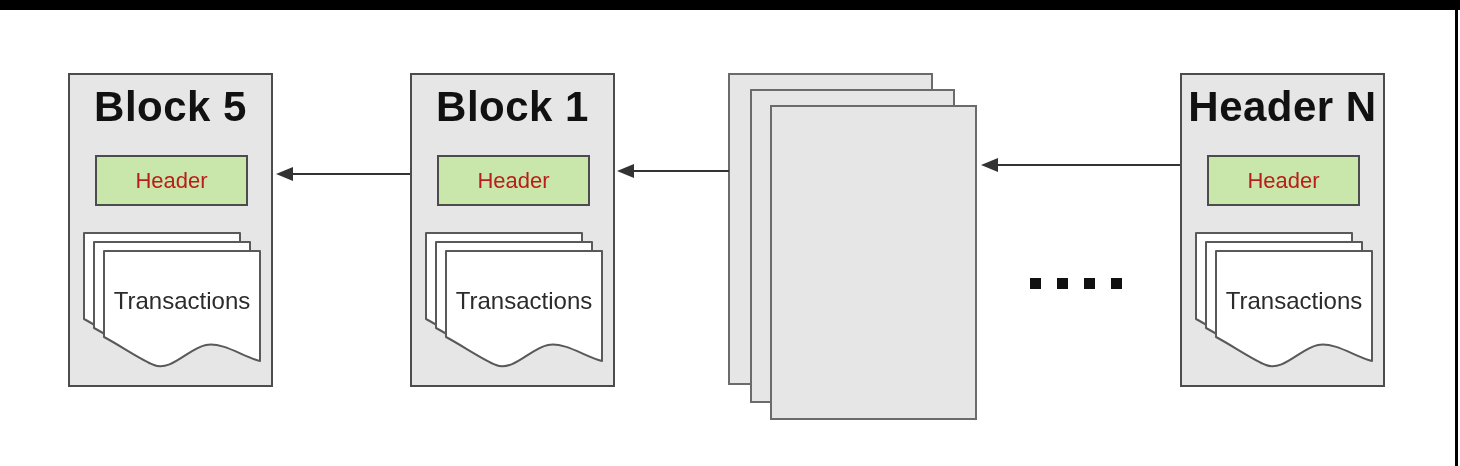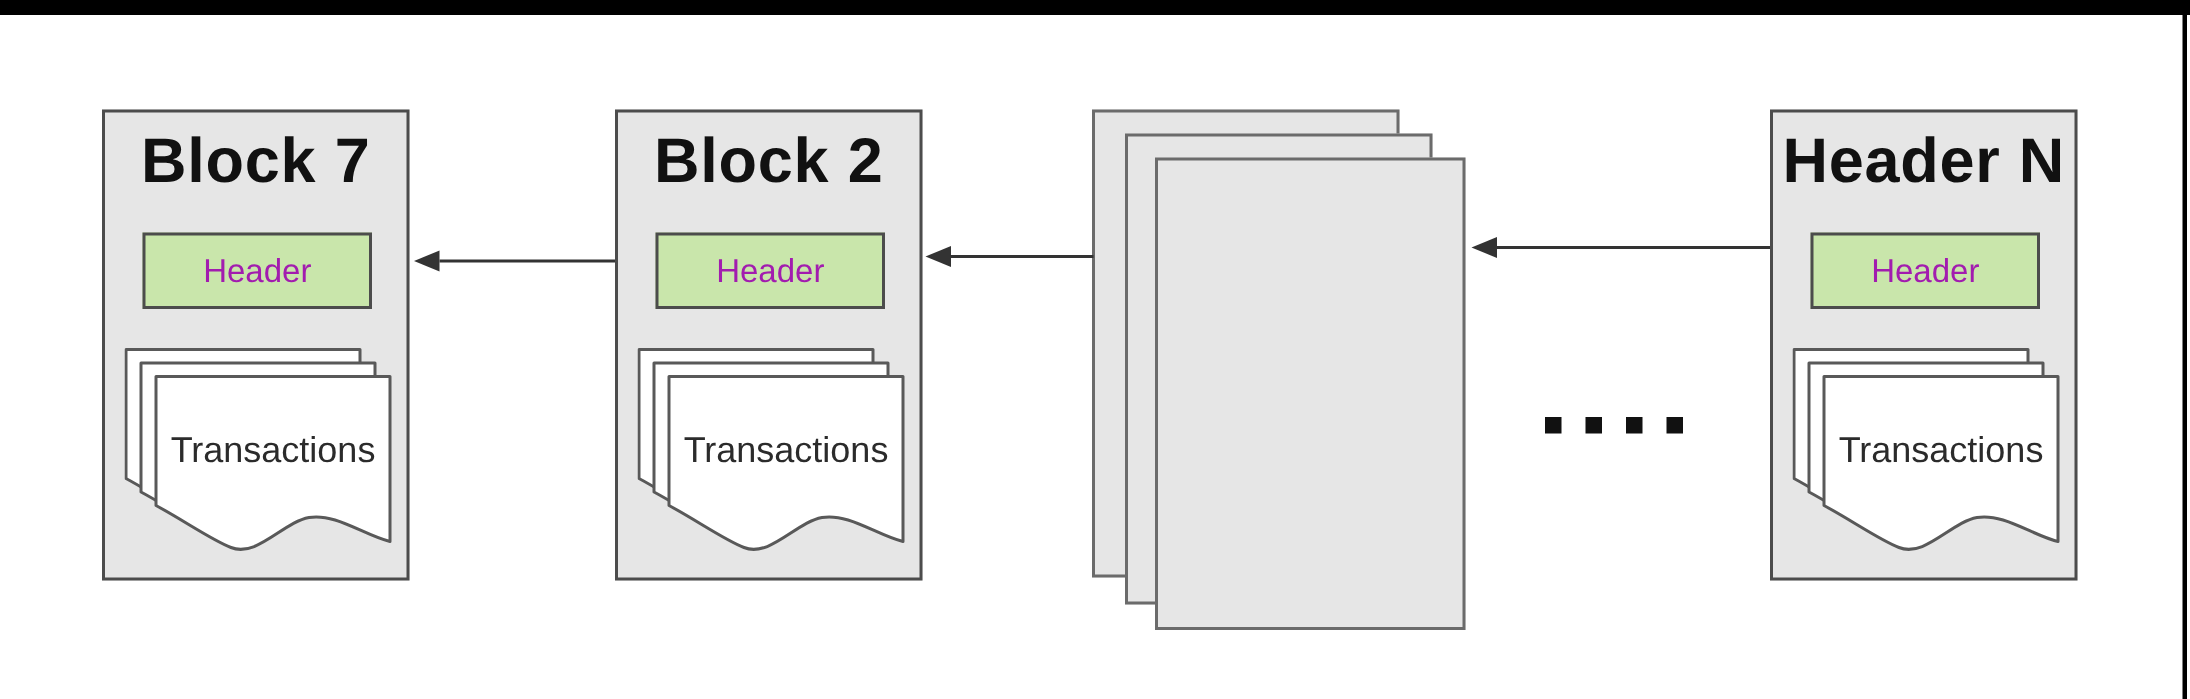--- a/index.html
+++ b/index.html
@@ -39,21 +39,21 @@
   .header-box {
     position: absolute; left: 25px; top: 80px;
     width: 153px; height: 51px;
     box-sizing: border-box;
     background: var(--header-fill, #c9e6ab);
     border: 2px solid var(--header-border, #4c4c4c);
     display: flex; align-items: center; justify-content: center;
   }
   .header-label {
     font-size: 22px;
-    color: #a21caf;
+    color: #b91c1c;
   }
   .txn-stack {
     position: absolute; left: 13px; top: 157px;
     width: 180px; height: 145px;
   }
   .txn-stack svg { display: block; }
   .doc-page {
     fill: var(--page-fill, #ffffff);
     stroke: var(--page-border, #595959);
     stroke-width: 2;
@@ -104,36 +104,36 @@
   <div class="top-bar"></div>
   <div class="right-line"></div>
 
   <svg width="0" height="0" style="position:absolute">
     <defs>
       <path id="docpage" d="M0,0 H156 V110 C139,106 120,91 102,94 C85,97 67,121 50,114 C37,109 17,95 0,86 Z"></path>
     </defs>
   </svg>
 
   <div class="block" style="left:68px">
-    <div class="block-title">Block 7</div>
+    <div class="block-title">Block 5</div>
     <div class="header-box">
       <span class="header-label">Header</span>
     </div>
     <div class="txn-stack">
       <svg width="180" height="145" viewBox="0 0 180 145">
         <use href="#docpage" class="doc-page" transform="translate(1,1)"></use>
         <use href="#docpage" class="doc-page" transform="translate(11,10)"></use>
         <use href="#docpage" class="doc-page" transform="translate(21,19)"></use>
       </svg>
     </div>
     <div class="txn-label">Transactions</div>
   </div>
 
   <div class="block" style="left:410px">
-    <div class="block-title">Block 2</div>
+    <div class="block-title">Block 1</div>
     <div class="header-box">
       <span class="header-label">Header</span>
     </div>
     <div class="txn-stack">
       <svg width="180" height="145" viewBox="0 0 180 145">
         <use href="#docpage" class="doc-page" transform="translate(1,1)"></use>
         <use href="#docpage" class="doc-page" transform="translate(11,10)"></use>
         <use href="#docpage" class="doc-page" transform="translate(21,19)"></use>
       </svg>
     </div>

